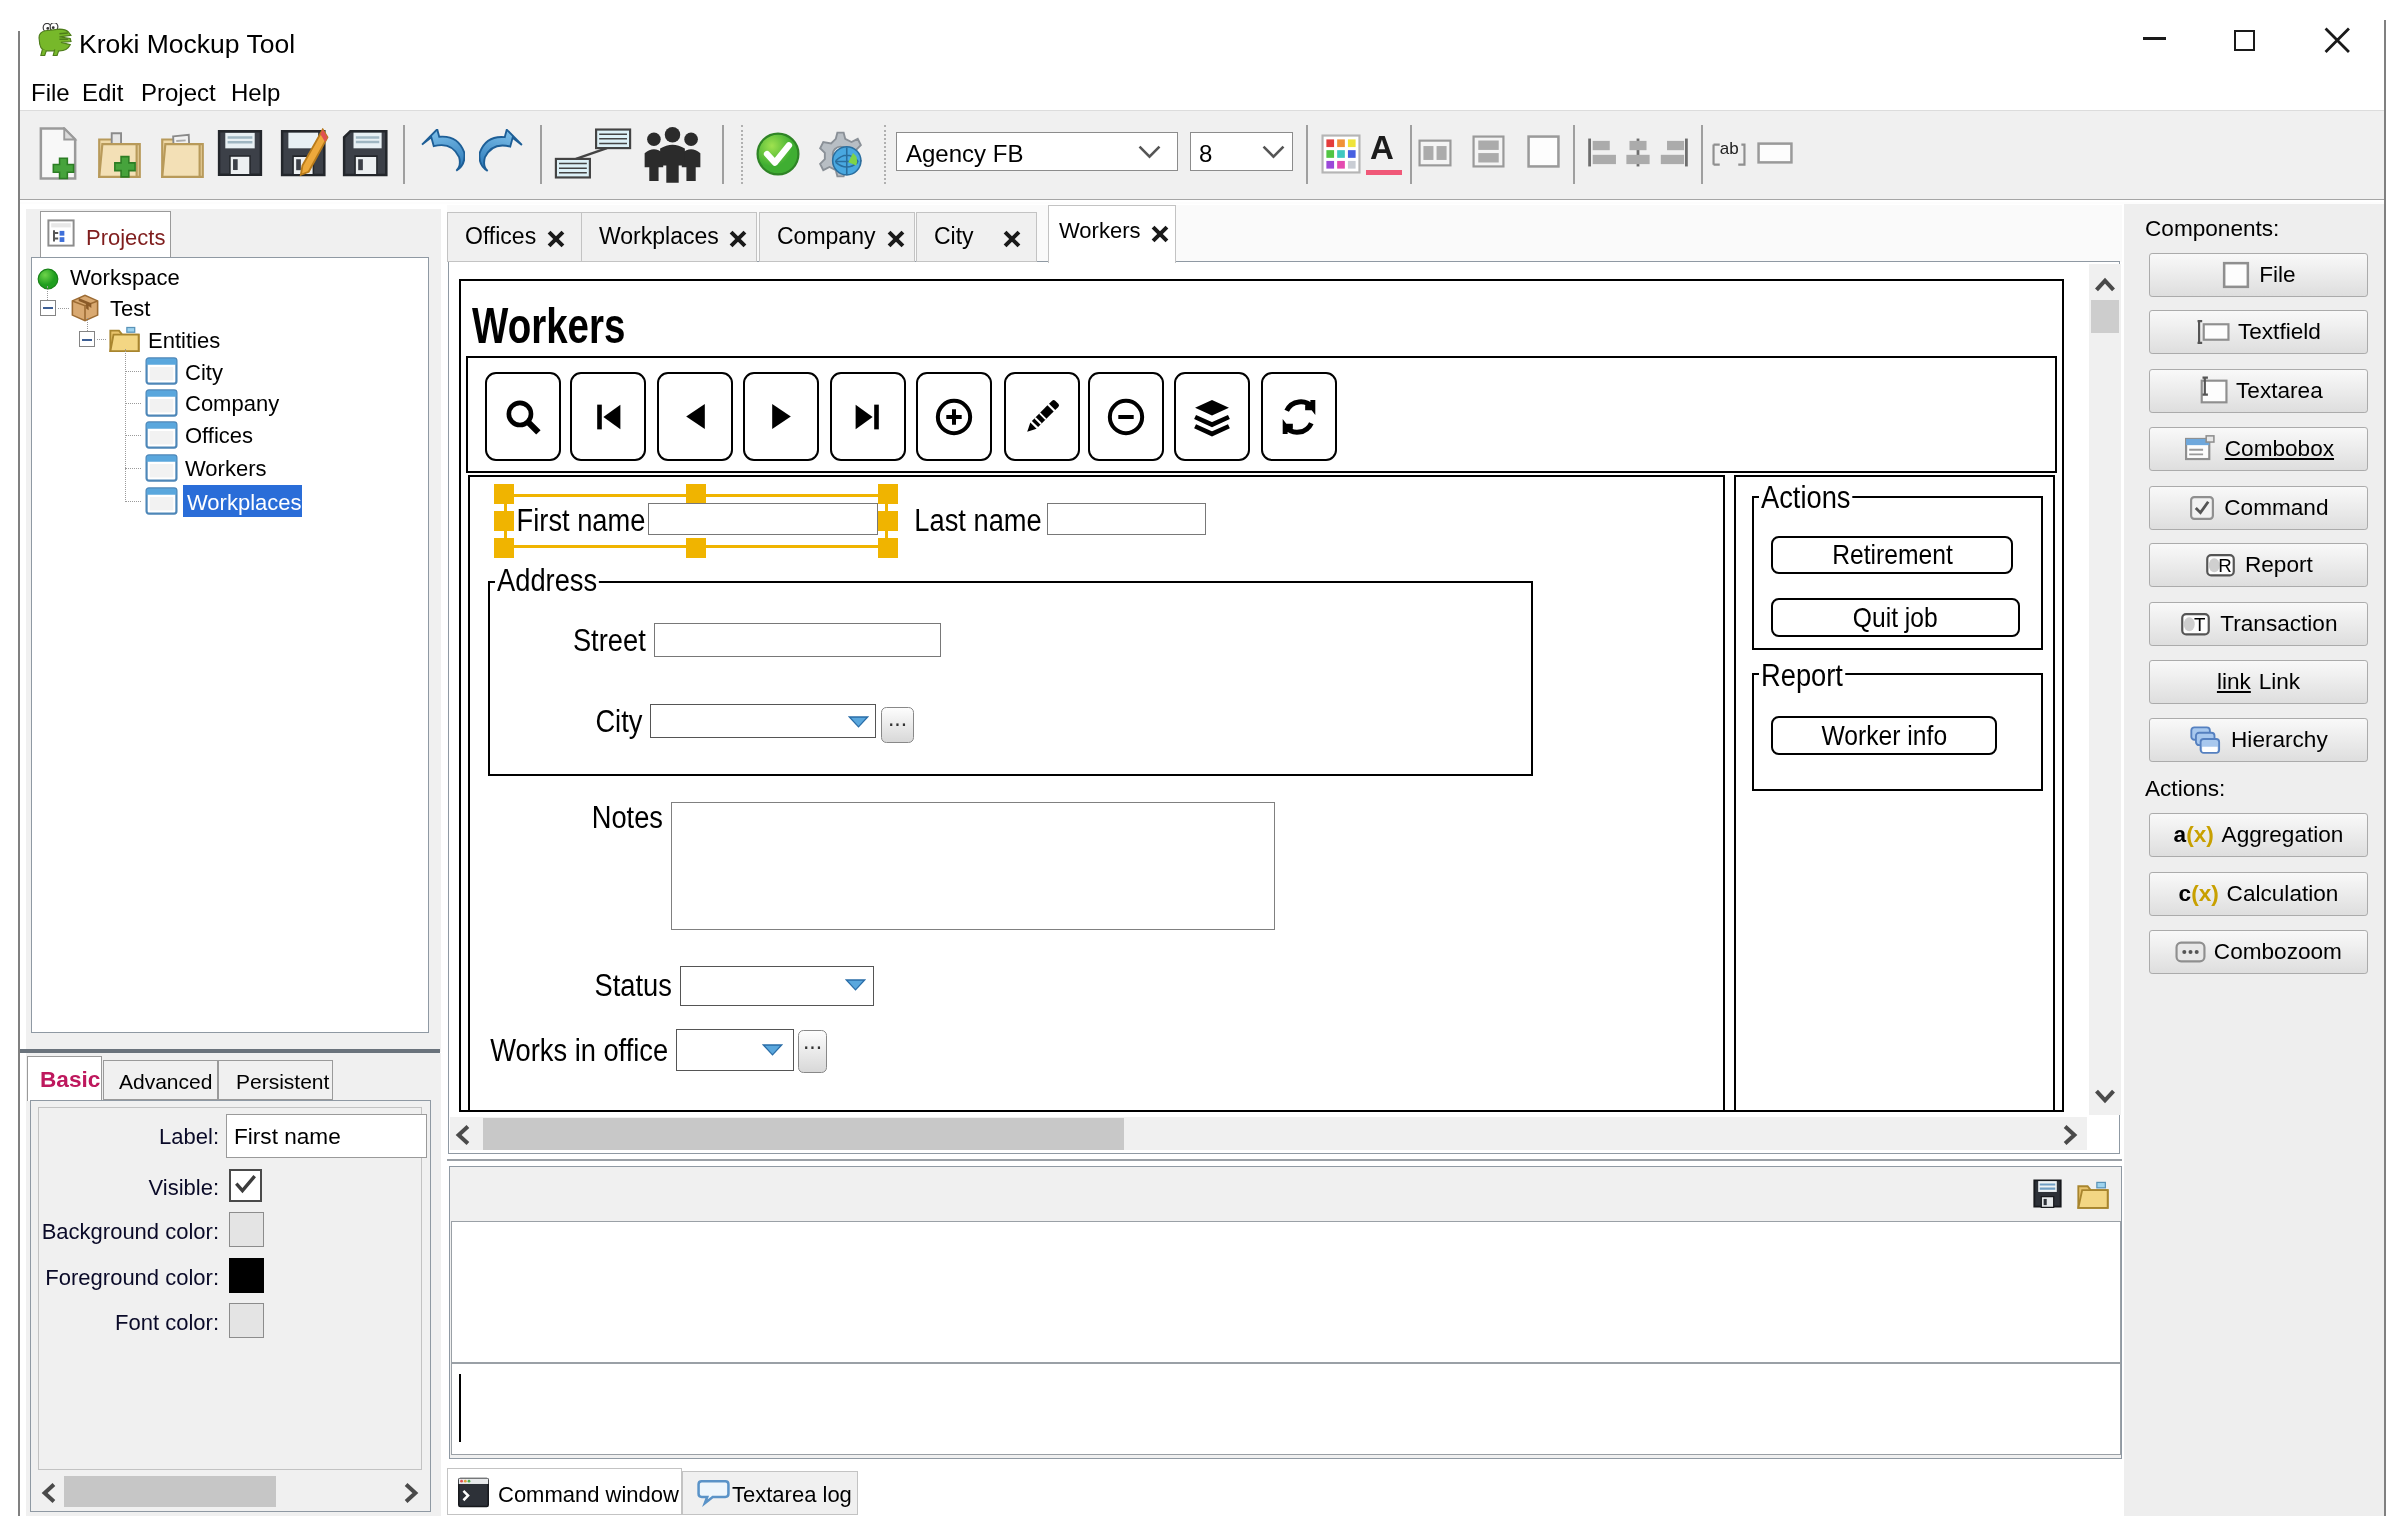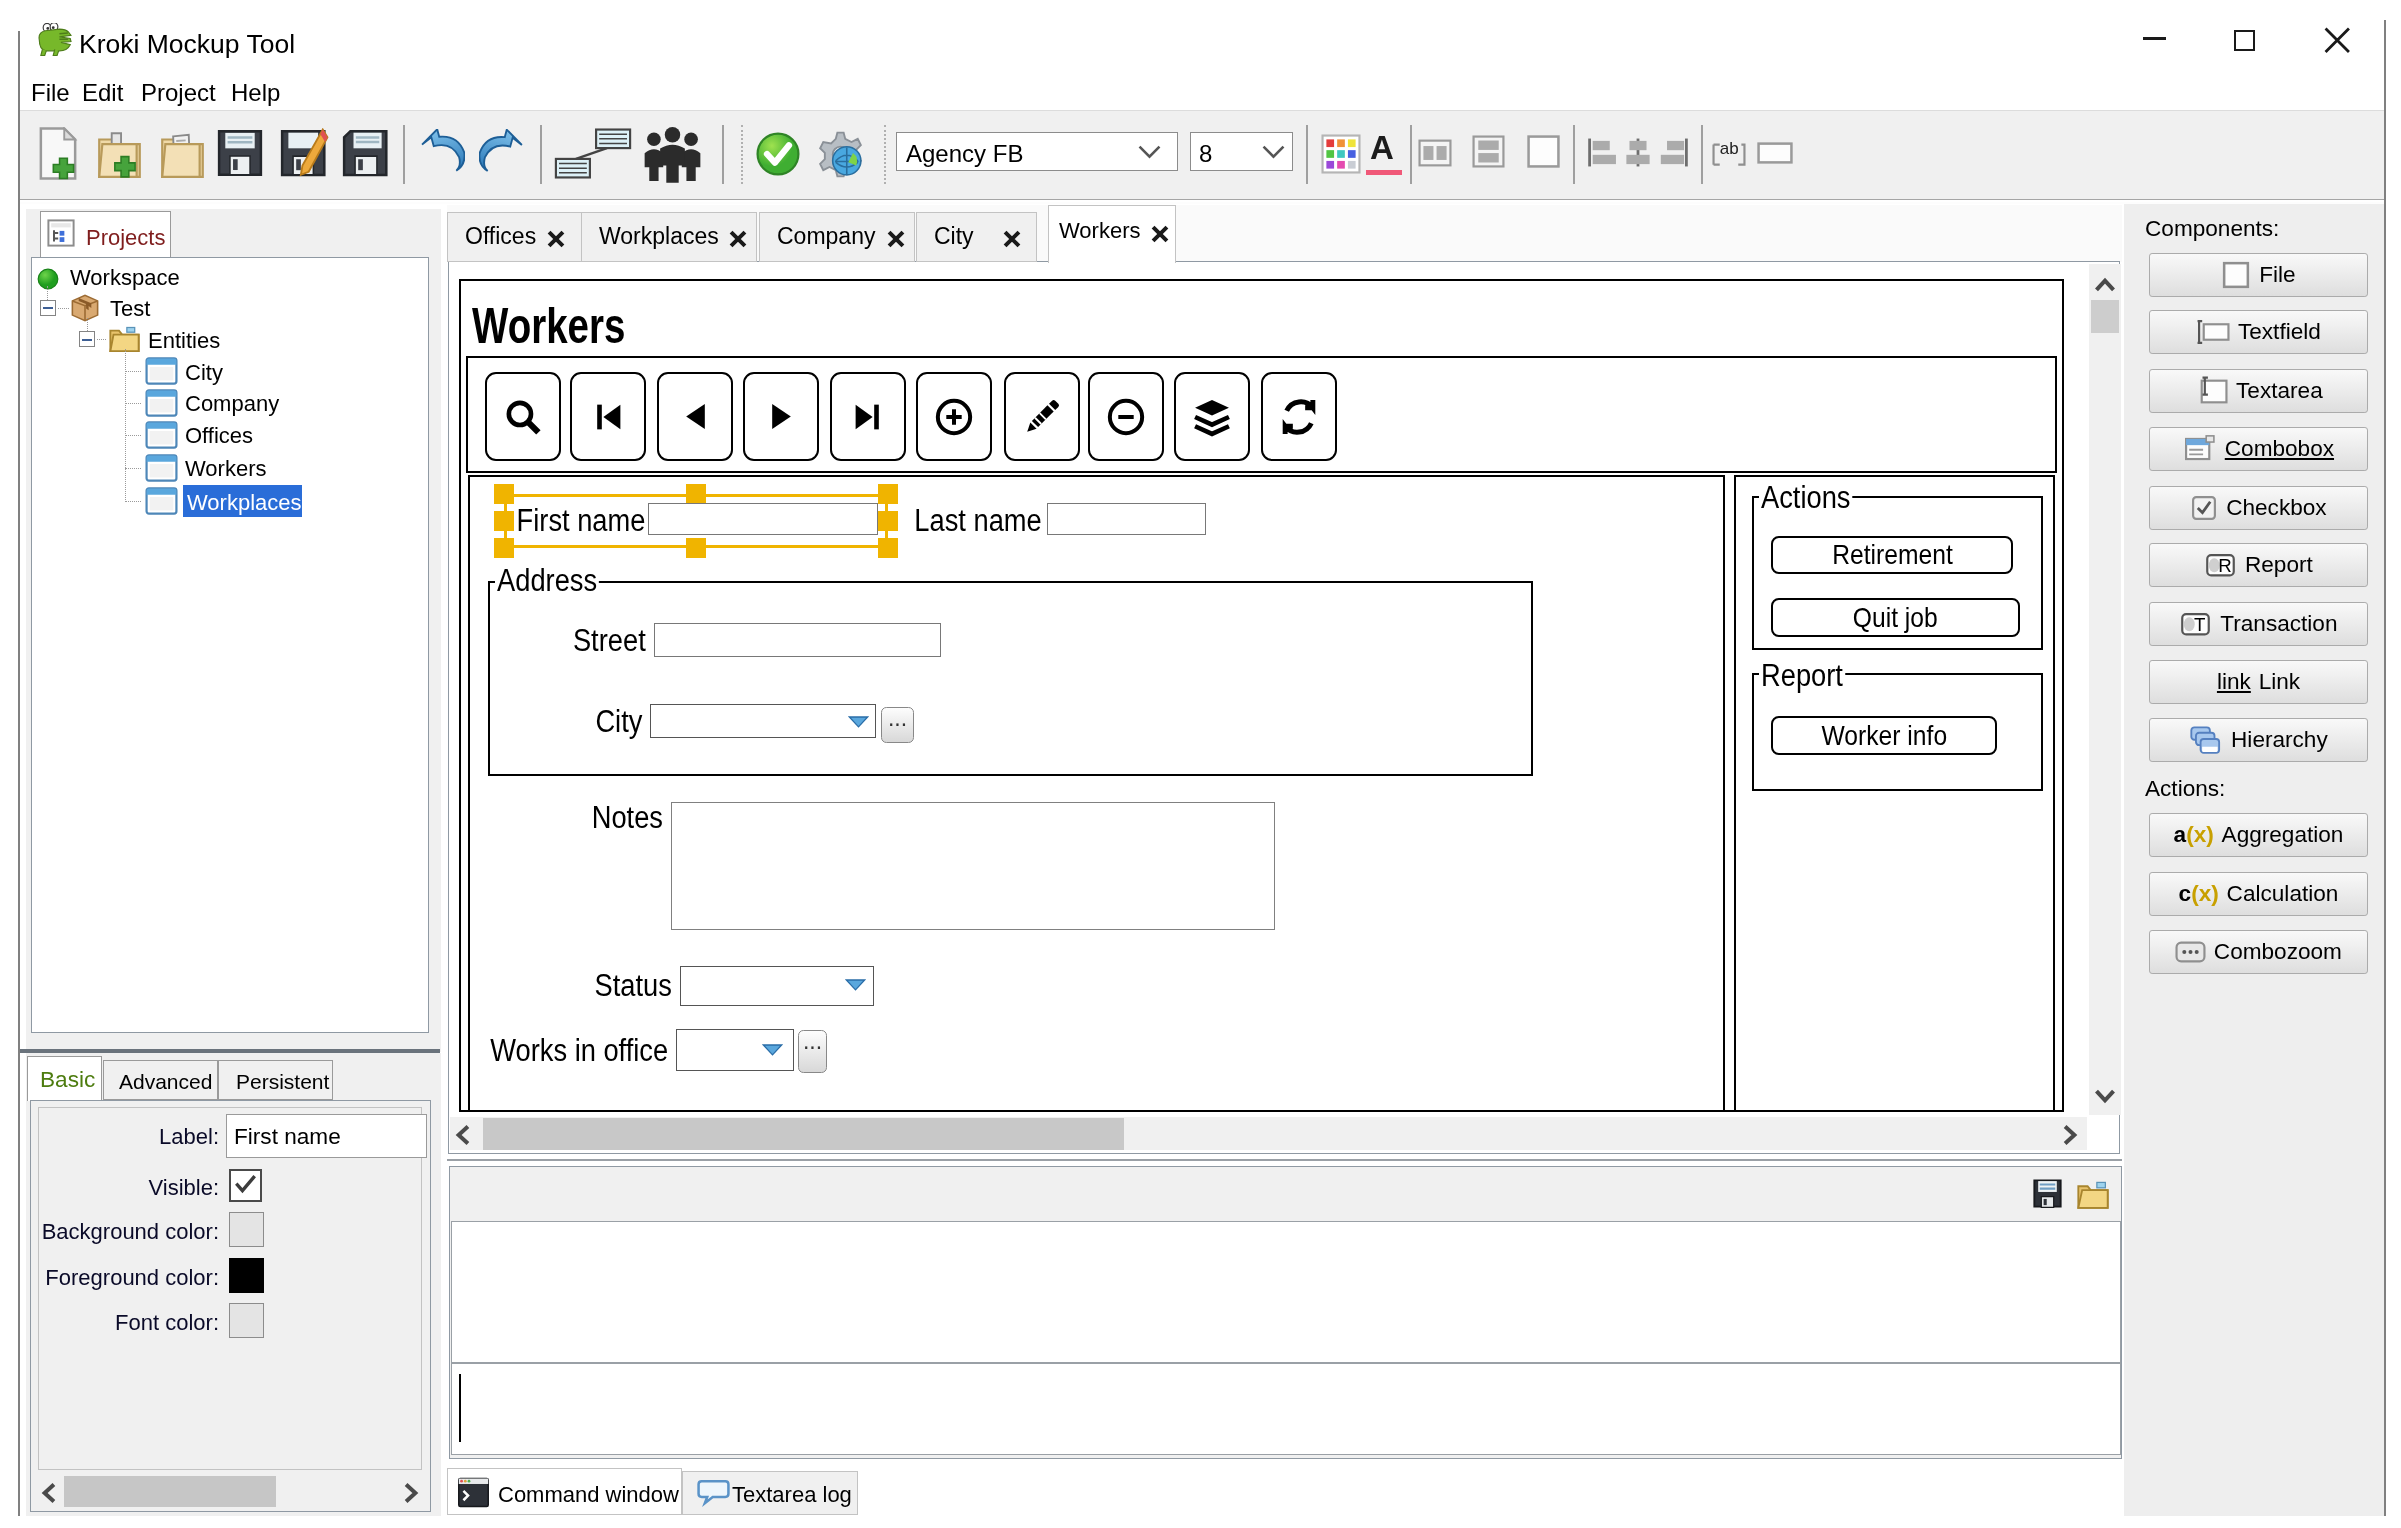--- a/index.html
+++ b/index.html
@@ -283,21 +283,21 @@
     <rect x="3" y="7" width="15" height="8.5" fill="#f2f2f2"></rect>
   </g>
   </defs>
 </svg>
 
 <div class="abs" style="left:20px; top:1049px; width:420px; height:3.9px; background:#6a737c;"></div>
 <div class="abs" style="left:26px; top:1053px; width:415px; height:463px; background:#f0f0f0;"></div>
 <div class="abs" style="left:103px; top:1060px; width:115px; height:40px; background:#f0f0f0; border:1.6px solid #9a9a9a;"></div>
 <div class="abs" style="left:218px; top:1060px; width:115px; height:40px; background:#f0f0f0; border:1.6px solid #9a9a9a;"></div>
 <div class="abs" style="left:27px; top:1056px; width:75px; height:45px; background:#fff; border:1.6px solid #9a9a9a; border-bottom:none;"></div>
-<div class="abs" style="left:40px; top:1067px; font-size:22.6px; color:#4d7c0f;">Basic</div>
+<div class="abs" style="left:40px; top:1067px; font-size:22.6px; color:#be185d;font-weight:bold;">Basic</div>
 <div class="abs" style="left:119px; top:1070px; font-size:21px; color:#000;">Advanced</div>
 <div class="abs" style="left:236px; top:1070px; font-size:21px; color:#000;">Persistent</div>
 <div class="abs" style="left:30px; top:1100px; width:401px; height:412px; background:#f0f0f0; border:1.6px solid #8f99a3;"></div>
 <div class="abs" style="left:38px; top:1107px; width:384px; height:363px; background:#f0f0f0; border:1.6px solid #c2c2c2;"></div>
 <div class="abs" style="left:101px; top:1124px; width:118px; font-size:22px; color:#0a0a28; text-align:right;">Label:</div>
 <div class="abs" style="left:226px; top:1114px; width:201px; height:44px; background:#fff; border:1.6px solid #9a9a9a;"></div>
 <div class="abs" style="left:234px; top:1124px; font-size:22.6px; color:#000;">First name</div>
 <div class="abs" style="left:101px; top:1175px; width:118px; font-size:22px; color:#0a0a28; text-align:right;">Visible:</div>
 <div class="abs" style="left:229px; top:1169px; width:33px; height:33px; background:#fff; border:2.3px solid #4a4a4a;"></div>
 <svg class="abs" style="left:233px; top:1173px;" width="25" height="23" viewBox="0 0 16 15">
@@ -518,21 +518,21 @@
         <path d="M4 10 L13 10 M4 13 L13 13" stroke="#999" stroke-width="1.2"></path>
         <rect x="15" y="1" width="5" height="4" fill="#e8e8e8" stroke="#8f8f8f" stroke-width="1"></rect>
       </svg>
       <span>Combobox</span>
     </div>
 <div class="abs cbtn" style="top:486px;">
       <svg width="28" height="28" viewBox="0 0 18 18">
         <rect x="2" y="2" width="14" height="14" rx="2" fill="#f2f2f2" stroke="#8f8f8f" stroke-width="1.4"></rect>
         <path d="M5 9 L8 12 L13 5" fill="none" stroke="#555" stroke-width="1.8"></path>
       </svg>
-      <span>Checkbox</span>
+      <span>Command</span>
     </div>
 <div class="abs cbtn" style="top:543px;">
       <svg width="33" height="26.5" viewBox="0 0 21 17" style="font-size:29px">
         <rect x="2" y="2" width="17" height="13" rx="2.5" fill="#fdfdfd" stroke="#555" stroke-width="1.4"></rect>
         <ellipse cx="6.5" cy="8.5" rx="3.5" ry="4.5" fill="#cfcfcf"></ellipse>
         <text x="9" y="13" font-size="12" font-family="Liberation Sans" fill="#000">R</text>
       </svg>
       <span>Report</span>
     </div>
 <div class="abs cbtn" style="top:602px;">

